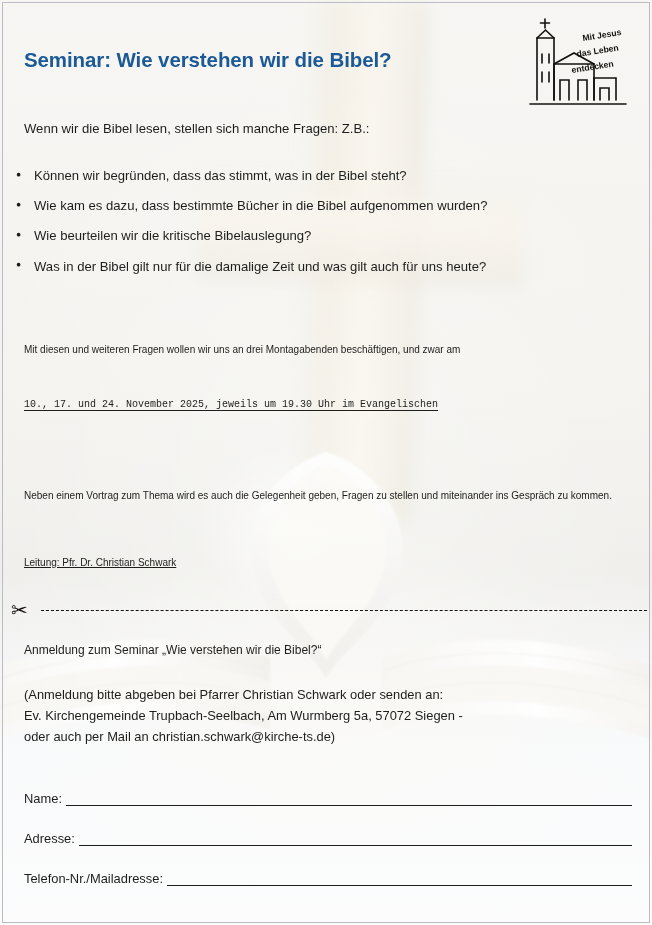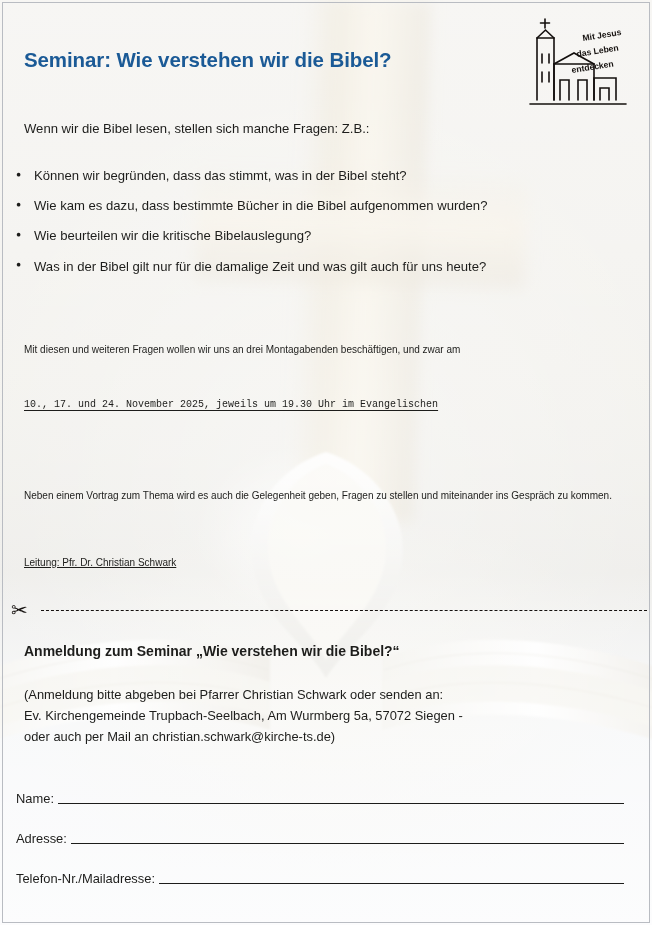--- a/index.html
+++ b/index.html
@@ -142,40 +142,40 @@
     left: 6px; top: -4px;
     font-size: 20px;
     line-height: 1;
     color: #15110f;
   }
 
   
   .reg-title {
     position: absolute;
     left: 24px; top: 643px;
-    font-size: 14px;
-    font-weight: bold;
+    font-size: 12px;
+    font-weight: normal;
     color: #1d1d1b;
   }
   .reg-note {
     position: absolute;
     left: 24px; top: 685px;
     width: 580px;
     font-size: 12.9px;
     color: #1d1d1b;
     line-height: 1.62;
   }
   .field {
     position: absolute;
-    left: 16px;
+    left: 24px;
     width: 608px;
     font-size: 12.9px;
     color: #1d1d1b;
     display: flex;
-    align-items: flex-start;
+    align-items: flex-end;
   }
   .field .flabel { white-space: nowrap; }
   .field .fline {
     flex: 1 1 auto;
     margin-left: 4px;
     border-bottom: 1px solid #1d1d1b;
     height: 13px;
   }
   #f-name  { top: 791px; }
   #f-addr  { top: 831px; }

